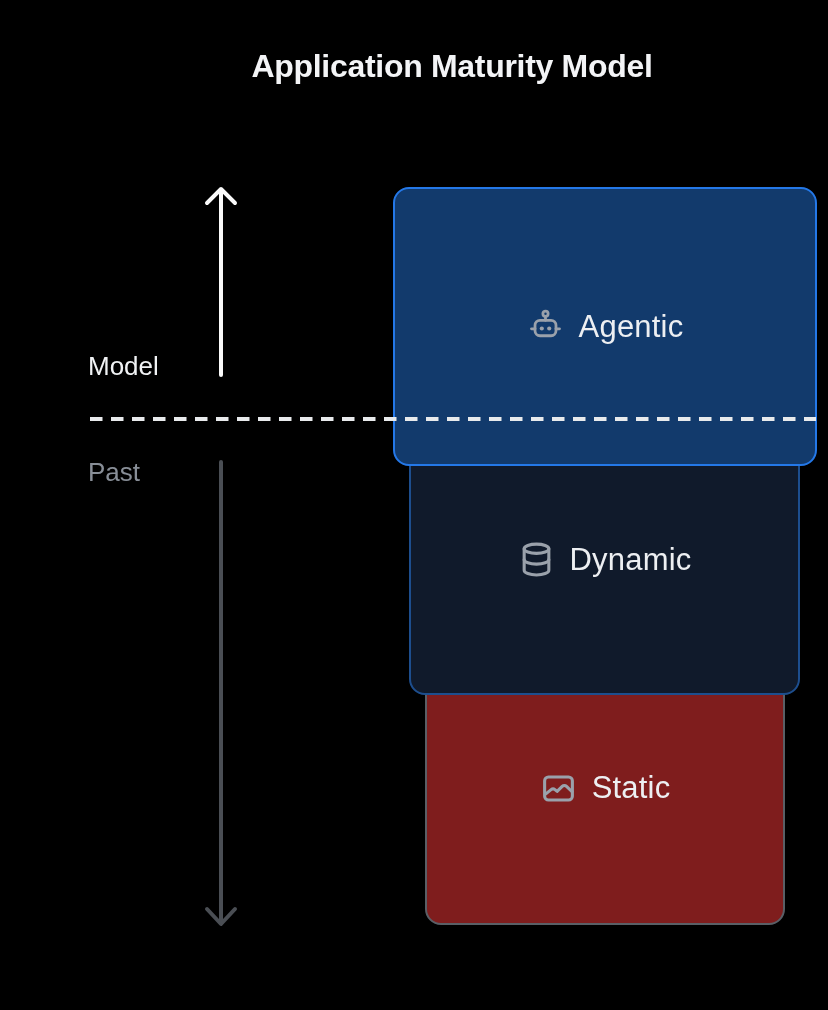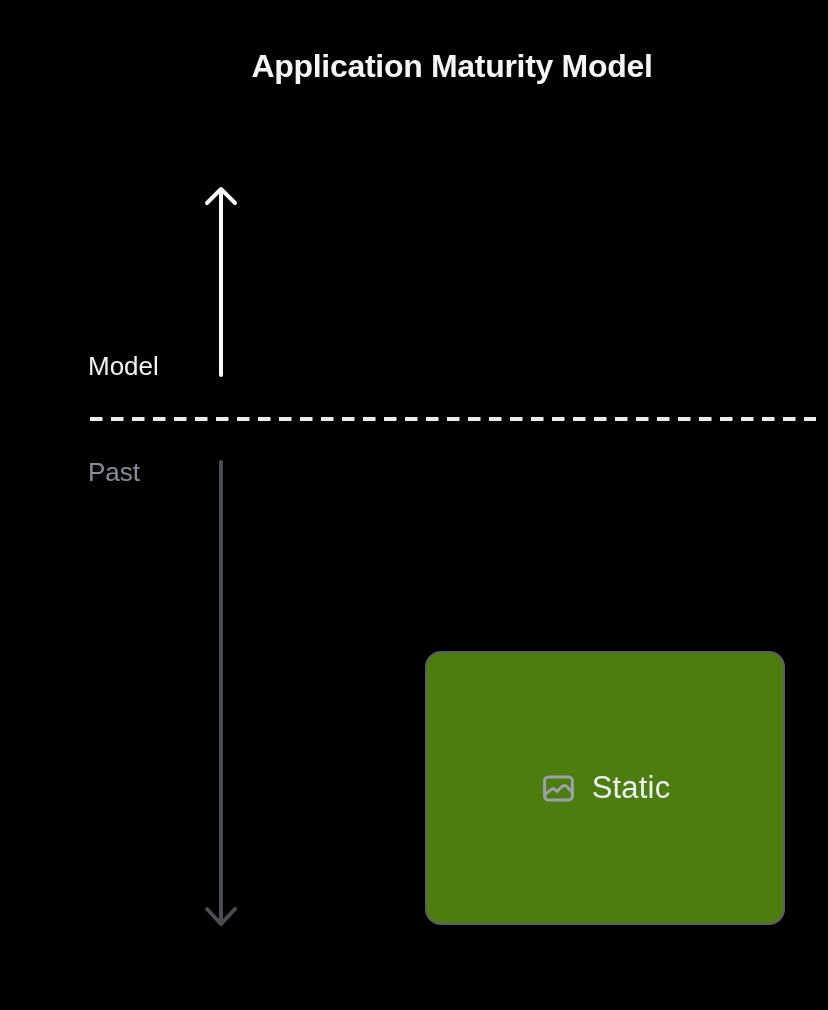--- a/index.html
+++ b/index.html
@@ -62,25 +62,49 @@
     <line x1="0" y1="4" x2="726" y2="4" stroke="currentColor" stroke-width="4" stroke-dasharray="12.5 8.5"></line>
   </svg>
 
   <div class="axis-label past-label">Past</div>
 
   <svg class="arrow-svg down-arrow" viewBox="0 0 36 468" fill="none">
     <line x1="18" y1="2" x2="18" y2="463" stroke="currentColor" stroke-width="4" stroke-linecap="round"></line>
     <polyline points="4,449 18,464 32,449" stroke="currentColor" stroke-width="4" fill="none" stroke-linecap="round" stroke-linejoin="round"></polyline>
   </svg>
 
-  <div class="box box-static" style="background: #4d7c0f; border-color: rgb(90, 95, 102);">
+  <div class="box box-static" style="background: #7f1d1d; border-color: rgb(90, 95, 102);">
     <span class="box-icon">
       <svg viewBox="0 0 24 24" fill="none" stroke="currentColor" stroke-width="2" stroke-linecap="round" stroke-linejoin="round">
         <rect x="3" y="4.5" width="18" height="15" rx="2.5"></rect>
         <path d="m3.8 15.5 3.4-2.8a2 2 0 0 1 2.5 0l1.4 1.2 3.3-3.3a2 2 0 0 1 2.8 0l3.6 3.5"></path>
       </svg>
     </span>
     <span class="box-label">Static</span>
   </div>
 
+  <div class="box box-dynamic" style="background: rgb(16, 26, 43); border-color: rgb(29, 78, 142);">
+    <span class="box-icon">
+      <svg viewBox="0 0 24 24" fill="none" stroke="currentColor" stroke-width="2" stroke-linecap="round" stroke-linejoin="round">
+        <ellipse cx="12" cy="5" rx="8" ry="3"></ellipse>
+        <path d="M4 5v14a8 3 0 0 0 16 0V5"></path>
+        <path d="M4 12a8 3 0 0 0 16 0"></path>
+      </svg>
+    </span>
+    <span class="box-label">Dynamic</span>
+  </div>
 
+  <div class="box box-agentic" style="background: rgb(18, 58, 108); border-color: rgb(36, 120, 232);">
+    <span class="box-icon">
+      <svg viewBox="0 0 24 24" fill="none" stroke="currentColor" stroke-width="1.8" stroke-linecap="round" stroke-linejoin="round">
+        <circle cx="12" cy="3.7" r="1.7"></circle>
+        <path d="M12 5.5V8"></path>
+        <rect x="5.2" y="8" width="13.6" height="10" rx="3.2"></rect>
+        <path d="M2.9 13.5h2.3"></path>
+        <path d="M18.8 13.5h2.3"></path>
+        <circle cx="9.6" cy="13.3" r="1.35" fill="currentColor" stroke="none"></circle>
+        <circle cx="14.4" cy="13.3" r="1.35" fill="currentColor" stroke="none"></circle>
+      </svg>
+    </span>
+    <span class="box-label">Agentic</span>
+  </div>
 
 </div>
 
 </body></html>

